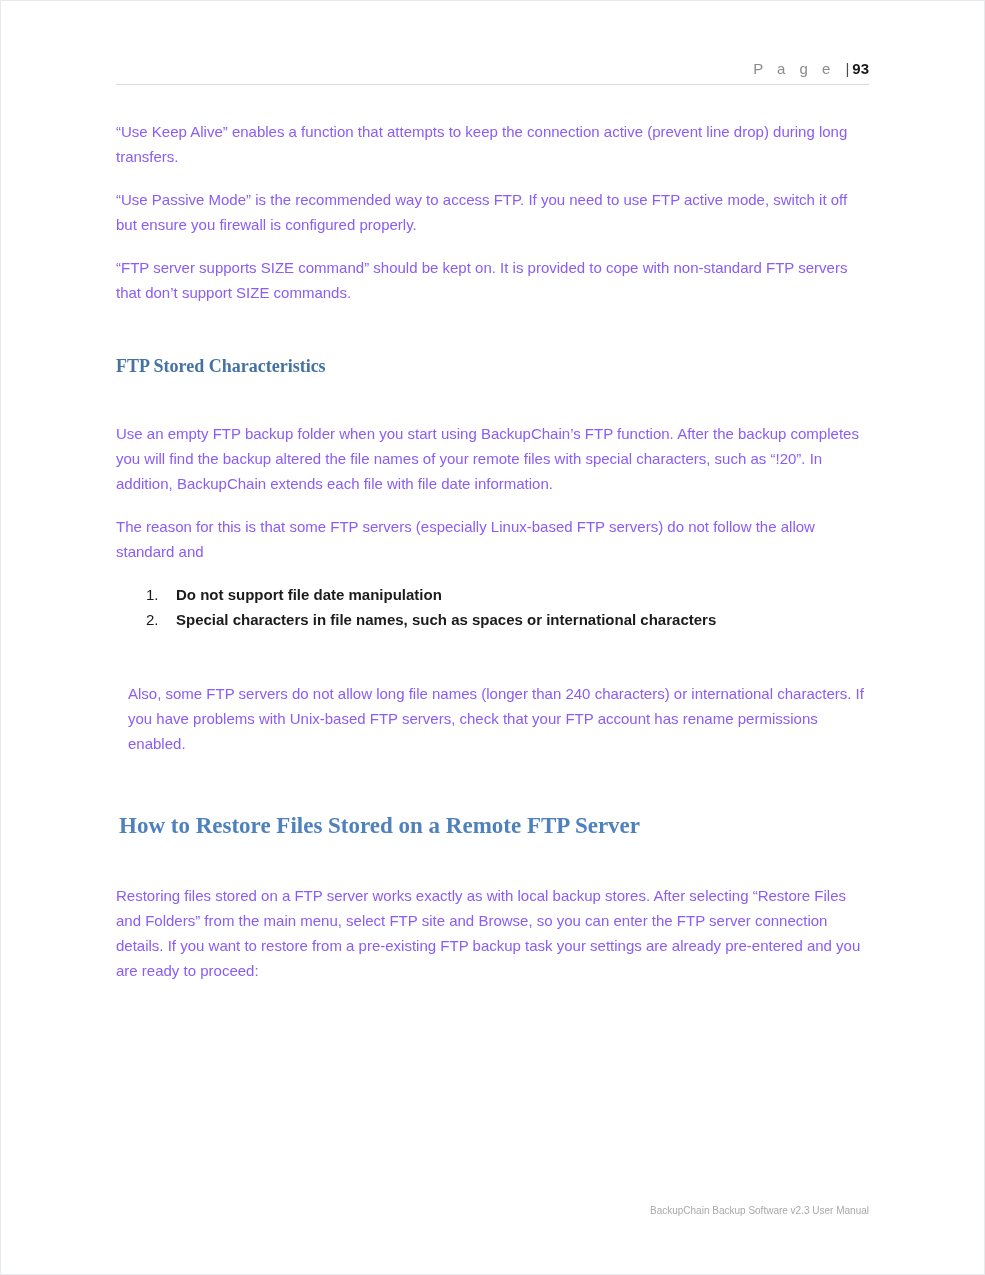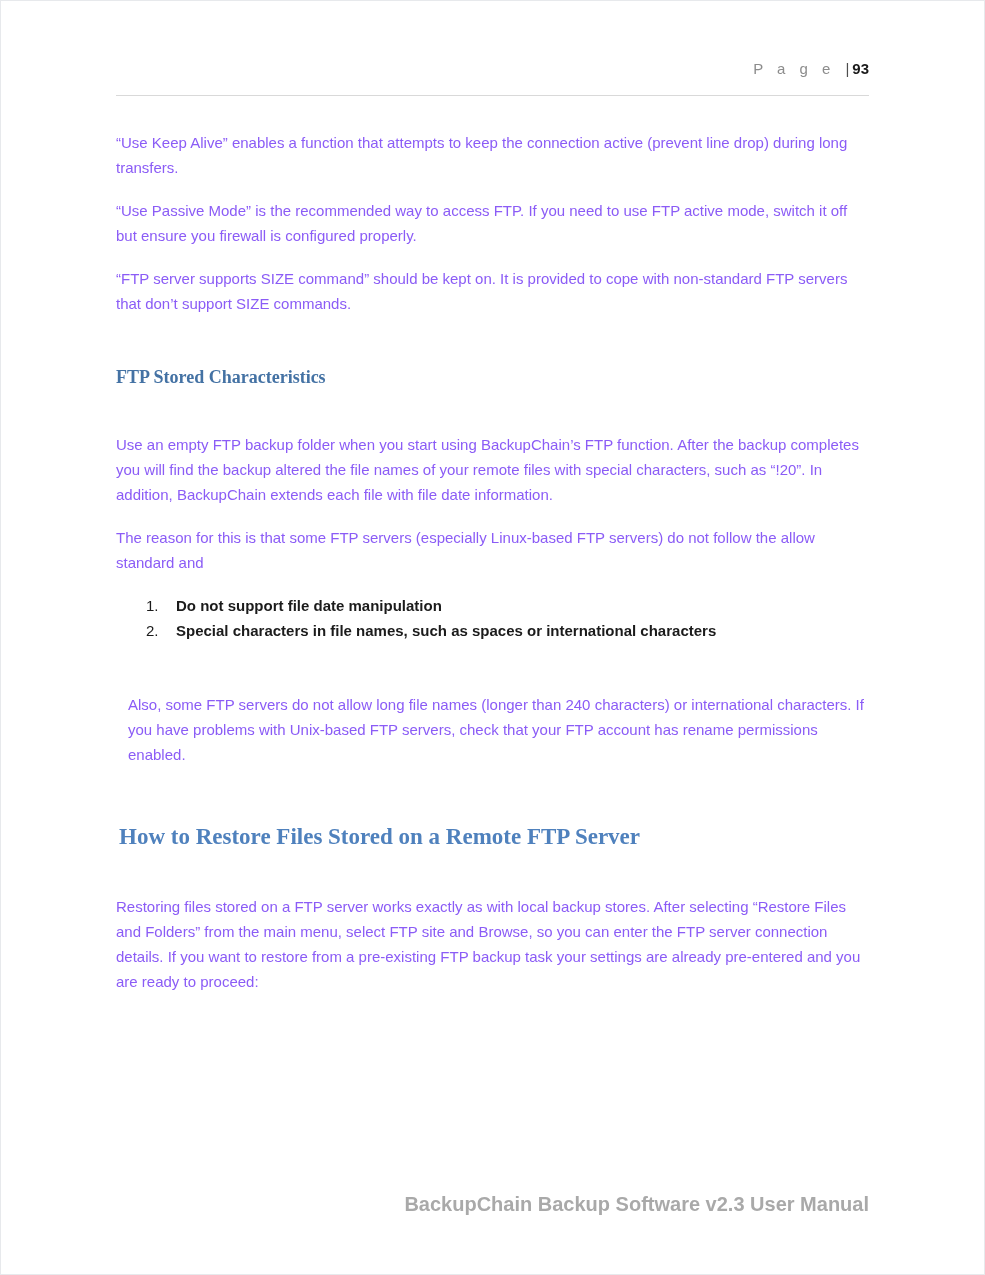--- a/index.html
+++ b/index.html
@@ -15,21 +15,21 @@
     width: 985px;
     height: 1275px;
     background: #ffffff;
     border: 1px solid #e7e9ec;
     position: relative;
     overflow: hidden;
   }
   .page-header {
     margin: 0 115px;
     padding-top: 57px;
-    padding-bottom: 15px;
+    padding-bottom: 4px;
     border-bottom: 1px solid var(--rule-gray, #d9d9d9);
     text-align: right;
     font-size: 15px;
     line-height: 22px;
   }
   .pg-label {
     color: var(--header-gray, #8c8c8c);
     letter-spacing: 5px;
   }
   .pg-sep {
@@ -80,24 +80,23 @@
     margin-left: 30px;
     flex: 0 0 auto;
     text-align: left;
   }
   .li-text { flex: 1 1 auto; font-weight: bold; }
   .spaced-before { margin-top: 49px; margin-left: 12px; }
   .page-footer {
     position: absolute;
     right: 115px;
     bottom: 58px;
-    font-size: 20px;
+    font-size: 10px;
     color: var(--footer-gray, #a9a9a9);
     text-align: right;
-    font-weight: bold;
   }
 </style>
 </head>
 <body>
 
 <div class="page">
 
   <header class="page-header">
     <span class="pg-label">P a g e</span><span class="pg-sep">|</span><span class="pg-num">93</span>
   </header>

